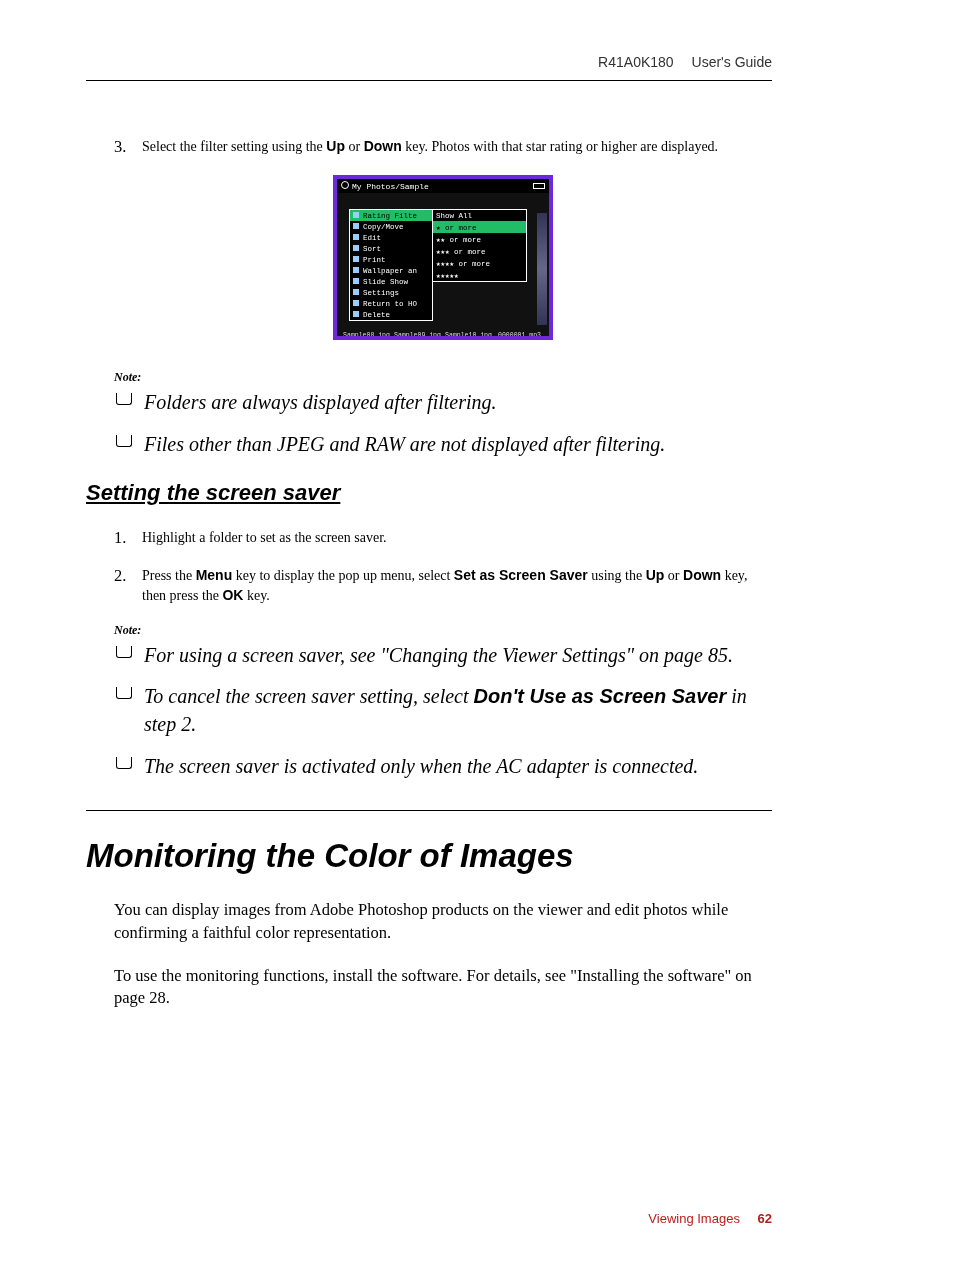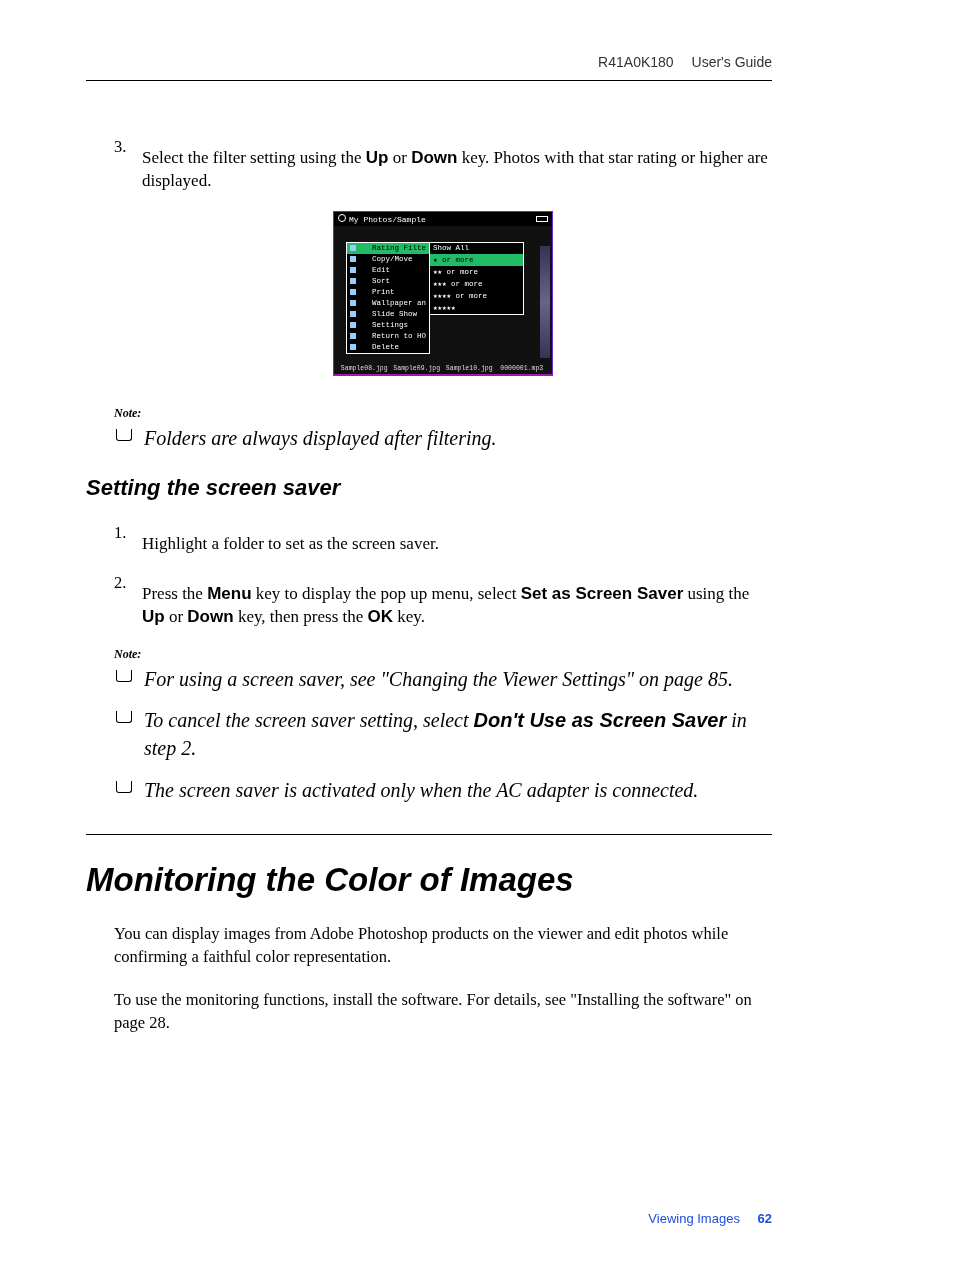--- a/index.html
+++ b/index.html
@@ -4,44 +4,44 @@
 <style>
   * { box-sizing: border-box; margin: 0; padding: 0; }
   html, body { width: 954px; height: 1274px; background: #fff; font-family: Georgia, 'Times New Roman', serif; color: #000; }
   .page { width: 858px; height: 1274px; position: relative; padding: 54px 86px 40px 86px; }
   .header-area { text-align: right; font-family: Verdana, Geneva, sans-serif; font-size: 14px; color: #333; padding-bottom: 10px; border-bottom: 1px solid #000; margin-bottom: 56px; }
   .header-model { margin-right: 14px; }
   .content { padding-left: 28px; }
   .indent { padding-left: 28px; }
   .step-row { display: flex; margin-bottom: 18px; }
   .step-num { width: 28px; flex: 0 0 28px; font-size: 16.5px; }
-  .step-body { flex: 1; font-size: 17px; line-height: 1.38; margin-top: 9px; }
+  .step-body { flex: 1; font-size: 14px; line-height: 1.38; }
   .screenshot-wrap { text-align: center; margin: 18px 0 26px 0; }
-  .screenshot { display: inline-block; width: 220px; height: 165px; background: #a21caf; border: 1px solid #6d28d9; position: relative; overflow: hidden; text-align: left; }
+  .screenshot { display: inline-block; width: 220px; height: 165px; background: #a21caf; border: 4px solid #6d28d9; position: relative; overflow: hidden; text-align: left; }
   .ss-title { background: #000; color: #fff; font-family: "Courier New", monospace; font-size: 8px; padding: 2px 4px; display:flex; justify-content:space-between; align-items:center;}
   .ss-body { position: relative; height: 148px; background: #111; }
   .panel-left { position: absolute; left: 12px; top: 16px; width: 84px; background: #000; border: 1px solid #fff; font-family: "Courier New", monospace; font-size: 7.5px; color: #fff; }
-  .panel-left .row { padding: 1.5px 3px; white-space: nowrap; overflow: hidden; display:flex; gap:16px; align-items:center;}
+  .panel-left .row { padding: 1.5px 3px; white-space: nowrap; overflow: hidden; display:flex; gap:4px; }
   .panel-left .row.hl { background: #2b6; color: #000; }
   .panel-right { position: absolute; left: 96px; top: 16px; width: 94px; background: #000; border: 1px solid #fff; border-left: none; font-family: "Courier New", monospace; font-size: 7.5px; color: #fff; }
   .panel-right .row { padding: 1.5px 3px; white-space: nowrap; overflow:hidden;}
   .panel-right .row.hl { background: #2b6; color: #000; }
   .thumb-row { position: absolute; bottom: 2px; left: 0; right: 0; display: flex; justify-content: space-around; font-family: "Courier New", monospace; font-size: 6.5px; color:#ddd; padding: 0 4px;}
   .thumb-row span { flex:1; text-align:center; }
   .strip { position:absolute; right:2px; top:20px; bottom:16px; width:10px; background: linear-gradient(#335,#668,#335); }
   .para { font-size: 16.5px; line-height: 1.38; margin-bottom: 20px; }
   .note-heading { font-style: italic; font-weight: bold; font-size: 12px; margin-bottom: 4px; }
   .note-list { list-style: none; margin-bottom: 22px; }
   .note-list li { position: relative; padding-left: 30px; font-style: italic; font-size: 20px; line-height: 1.38; margin-bottom: 14px; }
   .note-list li::before { content: ""; position: absolute; left: 2px; top: 4px; width: 14px; height: 11px; border: 1.5px solid #000; border-top: none; border-radius: 0 0 3px 3px; }
-  .h2 { font-family: Verdana, Geneva, sans-serif; font-weight: bold; font-style: italic; font-size: 22px; margin: 16px 0 22px 0; }
+  .h2 { font-family: Verdana, Geneva, sans-serif; font-weight: bold; font-style: italic; font-size: 22px; margin: 16px 0 22px 0; text-decoration: underline; }
   .h1 { font-family: Verdana, Geneva, sans-serif; font-weight: bold; font-style: italic; font-size: 33px; margin: 30px 0 24px 0; border-top: 1px solid #000; padding-top: 26px; }
   .bold-sans { font-family: Verdana, Geneva, sans-serif; font-weight: bold; font-style: normal; }
   .bold-sans-it { font-family: Verdana, Geneva, sans-serif; font-weight: bold; font-style: italic; }
-  .footer { position: absolute; left: 86px; right: 86px; bottom: 48px; text-align: right; font-family: Verdana, Geneva, sans-serif; font-size: 13px; color: #1d4ed8; }
+  .footer { position: absolute; left: 86px; right: 86px; bottom: 48px; text-align: right; font-family: Verdana, Geneva, sans-serif; font-size: 13px; color: #b91c1c; }
   .footer .pno { font-weight: bold; margin-left: 14px; }
   .mini-icon { display:inline-block; width:6px; height:6px; background:#9cf; }
 </style>
 </head>
 <body>
 
 <div class="page">
 
   <div class="header-area">
     <span class="header-model">R41A0K180</span>
@@ -123,20 +123,21 @@
             </div>
         </div>
       </div>
     </div>
 
 
     <div>
       <div class="note-heading">Note:</div>
       <ul class="note-list" id="note1-list">
           <li>Folders are always displayed after filtering.</li>
+          <li>Files other than JPEG and RAW are not displayed after filtering.</li>
         </ul>
     </div>
 
   </div>
 
   <h2 class="h2">Setting the screen saver</h2>
 
   <div class="content">
 
     <div class="step-row">

